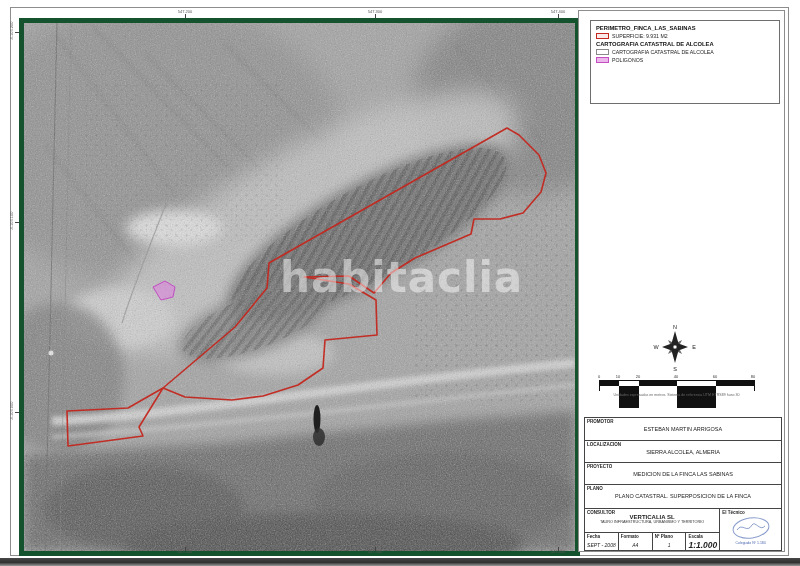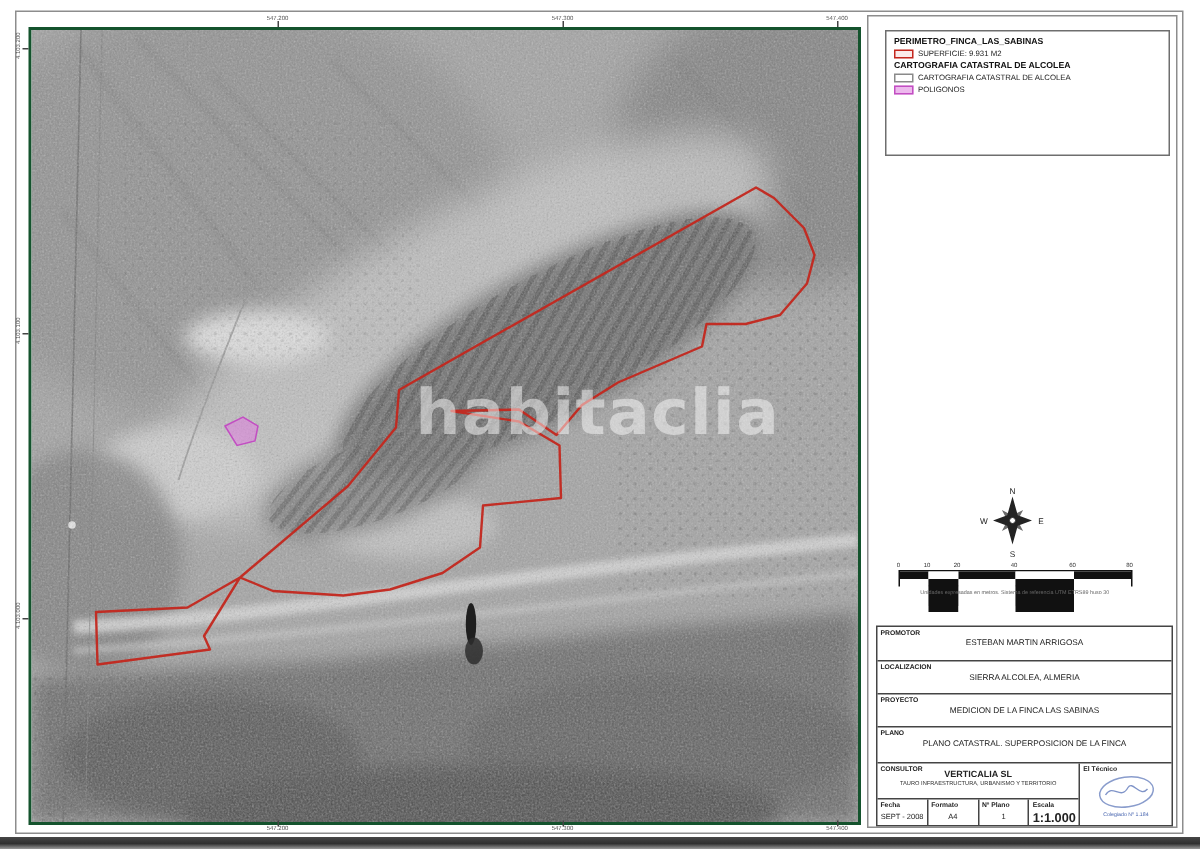--- a/index.html
+++ b/index.html
@@ -4,21 +4,21 @@
 <style>
   html,body{margin:0;padding:0;background:#fff;}
   #page{position:relative;width:800px;height:566px;background:#fff;overflow:hidden;
         font-family:"Liberation Sans",sans-serif;color:#222;}
   .abs{position:absolute;}
   
   .sheet{left:10px;top:7px;width:779px;height:549px;border:1px solid #8d8d8d;box-sizing:border-box;background:#fff;}
   .bottom-shade{left:0;top:558px;width:800px;height:8px;
         background:linear-gradient(to bottom,#474747 0%,#303030 55%,#9a9a9a 100%);}
   
-  .map-frame{left:19px;top:18px;width:551px;height:528px;border:2px solid #14532d;box-sizing:content-box;overflow:hidden;}
+  .map-frame{left:19px;top:18px;width:551px;height:528px;border:5px solid #14532d;box-sizing:content-box;overflow:hidden;}
   .watermark{left:256px;top:230px;font-family:"DejaVu Sans",sans-serif;font-weight:bold;
         font-size:42px;letter-spacing:1px;color:rgba(255,255,255,0.48);user-select:none;}
   
   .tickmark{background:#444;}
   .tick-label{font-size:4px;color:#555;white-space:nowrap;}
   .tick-top{top:9px;transform:translateX(-50%);}
   .tick-bottom{top:549px;transform:translateX(-50%);}
   .tick-left{left:3px;transform:rotate(-90deg);transform-origin:center;}
   
   .right-col{left:578px;top:10px;width:207px;height:542px;border:1px solid #8d8d8d;box-sizing:border-box;background:#fff;}
@@ -49,21 +49,21 @@
   .tb-v{font-size:5.5px;color:#222;text-align:center;padding-top:2px;}
   .r1{height:23px;} .r2{height:22px;} .r3{height:22px;} .r4{height:24px;}
   .tb-bottom{flex:1;display:flex;}
   .tb-left{width:69%;display:flex;flex-direction:column;border-right:1px solid #444;box-sizing:border-box;}
   .tb-consultor{height:24px;border-bottom:1px solid #444;box-sizing:border-box;}
   .tb-cname{font-size:6px;font-weight:bold;text-align:center;margin-top:-1px;}
   .tb-csub{font-size:3.8px;text-align:center;color:#333;white-space:nowrap;}
   .tb-grid{flex:1;display:flex;}
   .tb-cell{flex:1;border-right:1px solid #444;box-sizing:border-box;display:flex;flex-direction:column;}
   .tb-cell:last-child{border-right:none;}
-  .tb-cv{font-size:5px;text-align:center;margin-top:3px;color:#222;}
+  .tb-cv{font-size:5px;text-align:center;margin-top:3px;color:#222;font-style:italic;}
   .escala-v{font-size:8.5px;font-weight:bold;margin-top:1px;}
   .tb-right{flex:1;display:flex;flex-direction:column;align-items:center;}
   .tb-right .tb-h{align-self:flex-start;}
   .tb-bluetext{font-size:3.5px;color:#4a67b0;text-align:center;white-space:nowrap;}
 </style>
 </head>
 <body>
 
 <div id="page">
 

